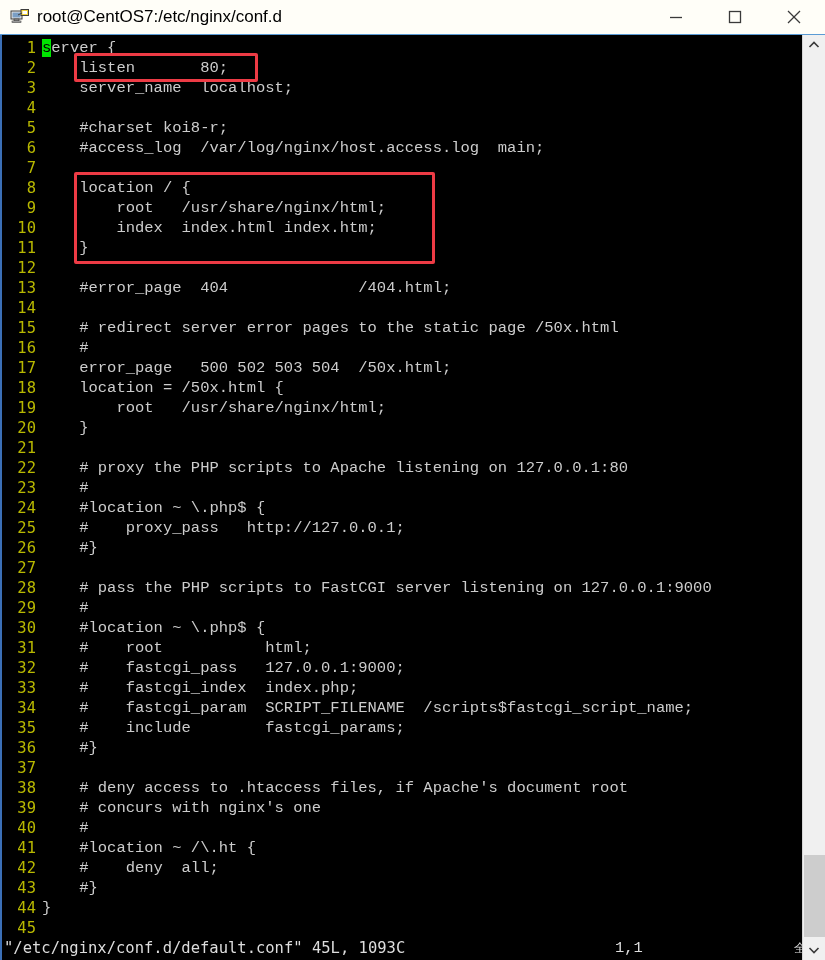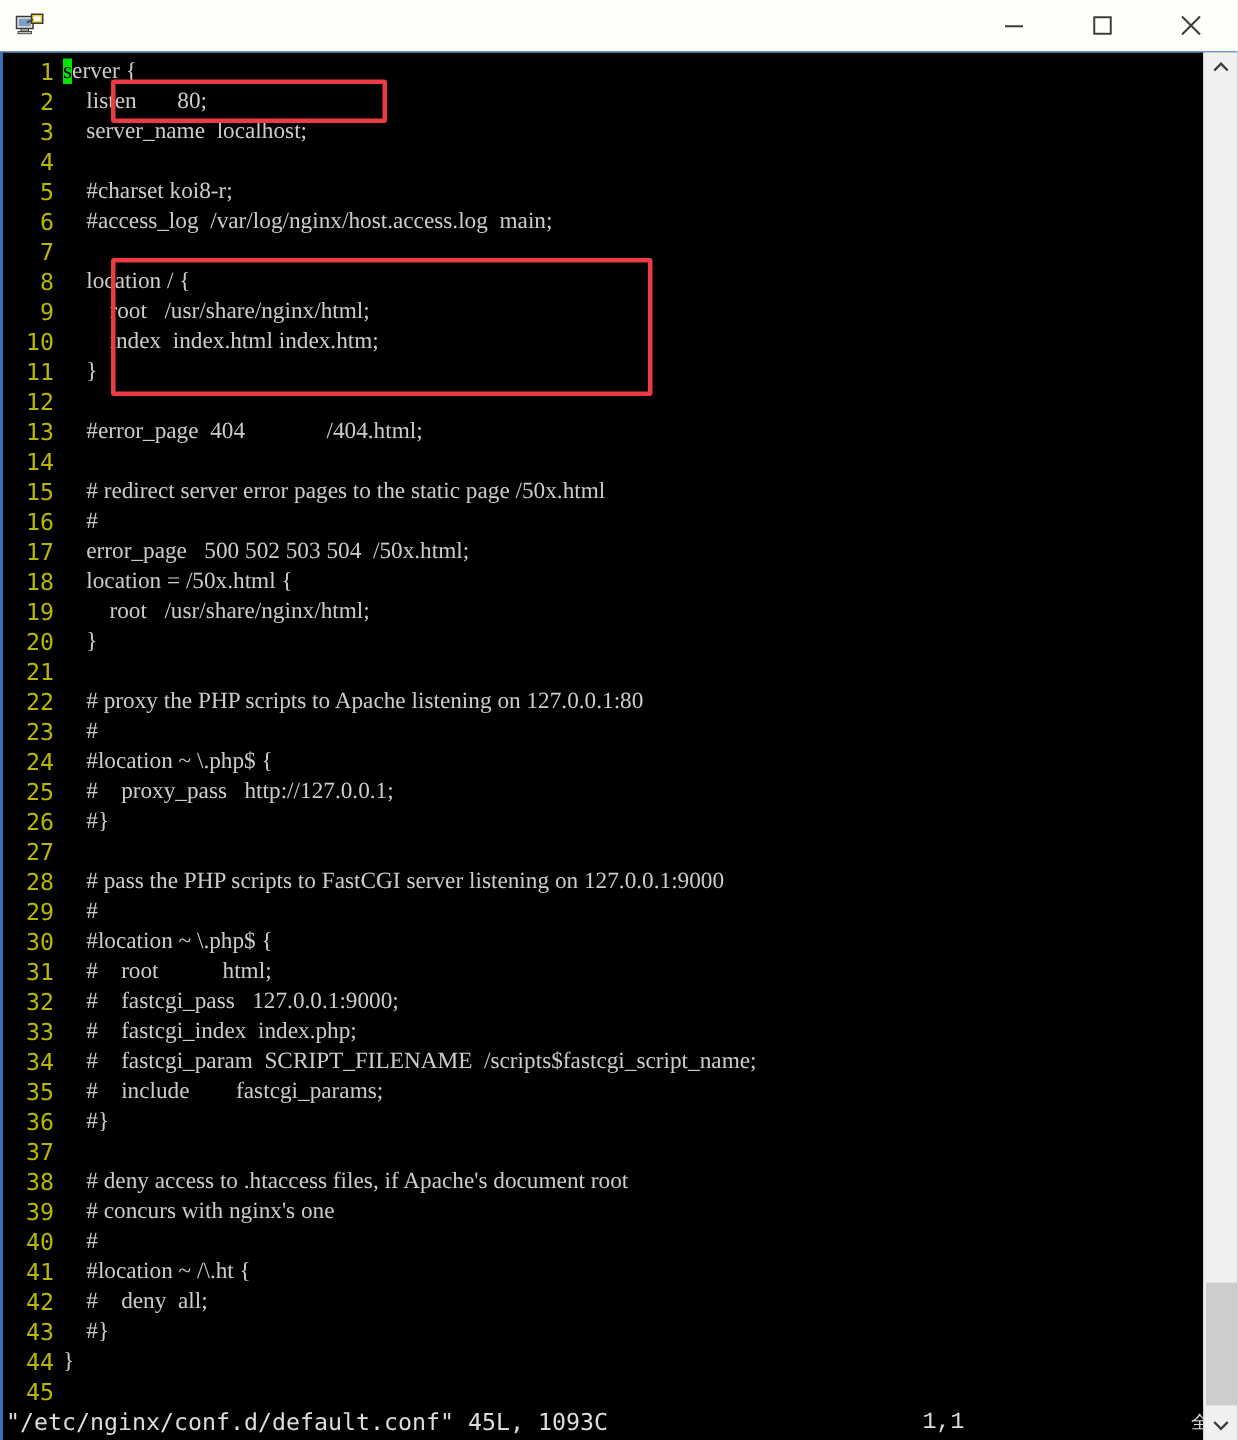--- a/index.html
+++ b/index.html
@@ -95,21 +95,21 @@
     width: 34px;
     text-align: right;
     color: #b8b800;
     font-family: "DejaVu Sans Mono", "Liberation Mono", monospace;
     font-size: 15.5px;
   }
   .ltext {
     position: absolute;
     left: 40px;
     color: #cccccc;
-    font-family: Liberation Serif, serif;
+    font-family: Liberation Mono, monospace;
     font-size: 15.5px;
     white-space: pre;
   }
   .cursor {
     background: #00e500;
     color: #000000;
   }
 
   
   .redbox {
@@ -187,20 +187,21 @@
       <svg width="20" height="20" viewBox="0 0 20 20">
         <rect x="1" y="3" width="11" height="8" fill="#e8e8e8" stroke="#3c3c3c" stroke-width="1"></rect>
         <rect x="2.5" y="4.5" width="8" height="5" fill="#7a9ec4"></rect>
         <rect x="4" y="11" width="5" height="2" fill="#9a9a9a" stroke="#3c3c3c" stroke-width="0.7"></rect>
         <rect x="2" y="13" width="9" height="1.5" fill="#c0c0c0" stroke="#3c3c3c" stroke-width="0.6"></rect>
         <rect x="11" y="1.5" width="7.5" height="6" fill="#f2d33c" stroke="#3c3c3c" stroke-width="1"></rect>
         <rect x="12.5" y="3" width="4.5" height="3" fill="#ffffff"></rect>
         <line x1="8" y1="7" x2="12" y2="5" stroke="#3c3c3c" stroke-width="1"></line>
       </svg>
     </span>
+    <span id="title-text">root@CentOS7:/etc/nginx/conf.d</span>
 
     <div class="winbtn" id="btn-min">
       <svg width="14" height="14" viewBox="0 0 14 14">
         <line x1="1" y1="7.5" x2="13" y2="7.5" stroke="#3a3a3a" stroke-width="1.3"></line>
       </svg>
     </div>
     <div class="winbtn" id="btn-max">
       <svg width="14" height="14" viewBox="0 0 14 14">
         <rect x="1.5" y="1.5" width="11" height="11" fill="none" stroke="#3a3a3a" stroke-width="1.3"></rect>
       </svg>

